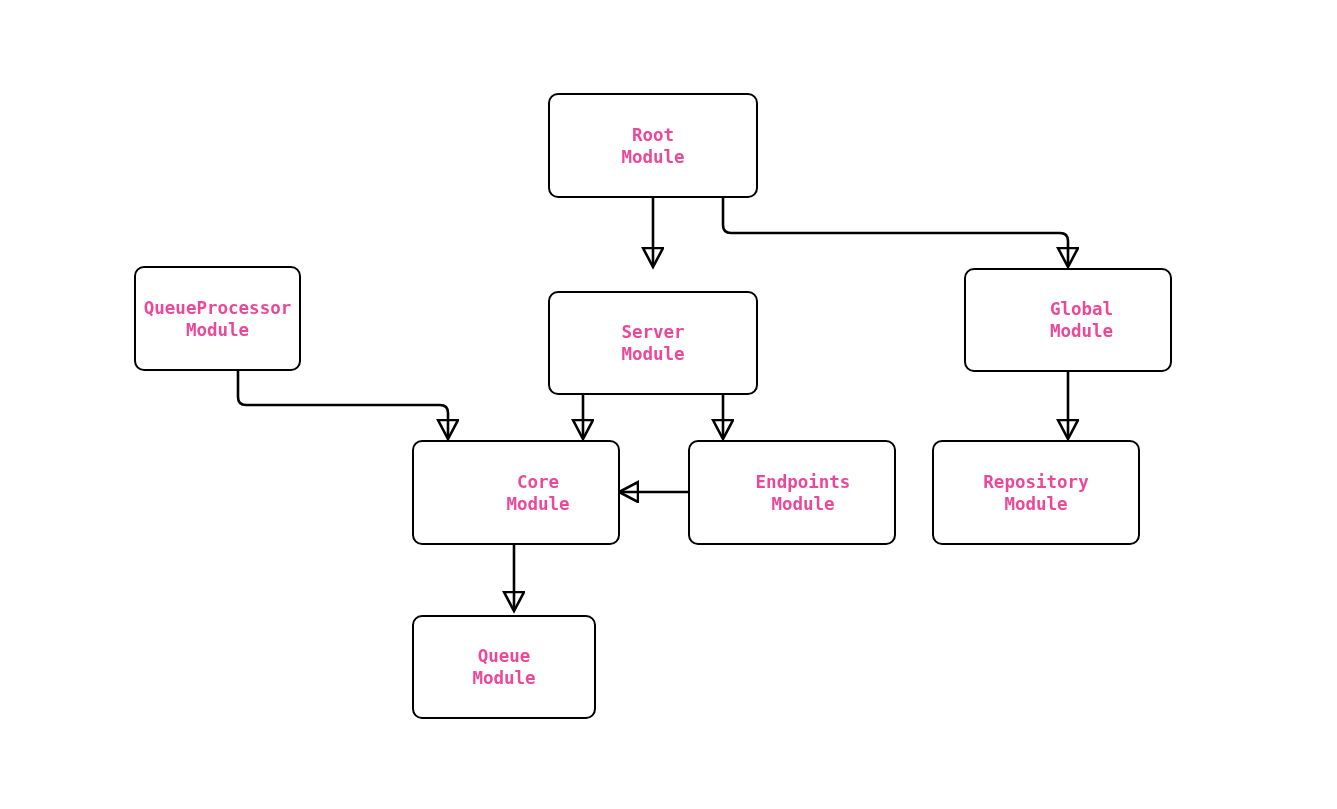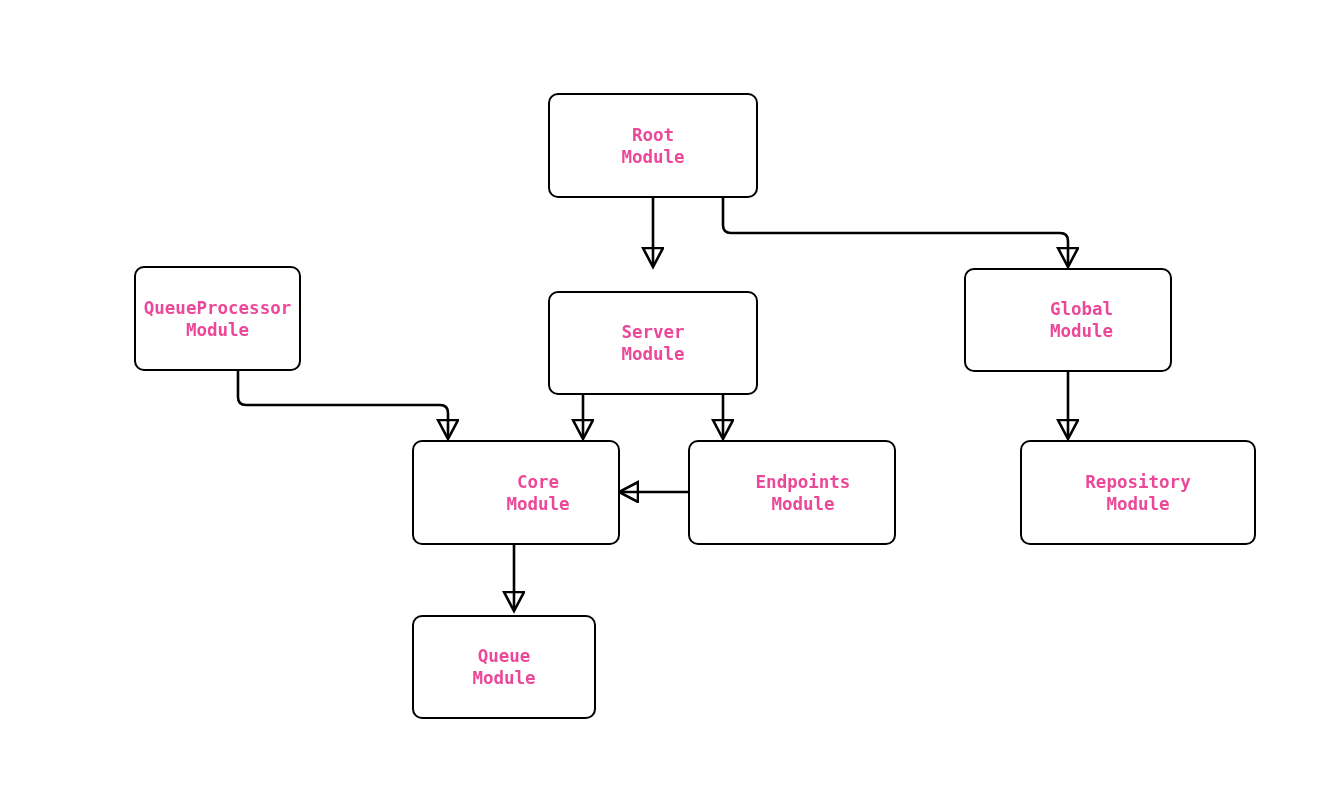--- a/index.html
+++ b/index.html
@@ -92,21 +92,21 @@
   <div class="node" style="left:412px; top:440px; width:208px; height:105px;padding-left:44px;">
     <span>Core</span>
     <span>Module</span>
   </div>
 
   <div class="node" style="left:688px; top:440px; width:208px; height:105px;padding-left:22px;">
     <span>Endpoints</span>
     <span>Module</span>
   </div>
 
-  <div class="node" style="left:1020px; top:440px; width:236px; height:105px;">
+  <div class="node" style="left:932px; top:440px; width:208px; height:105px;">
     <span>Repository</span>
     <span>Module</span>
   </div>
 
   <div class="node" style="left:412px; top:615px; width:184px; height:104px;">
     <span>Queue</span>
     <span>Module</span>
   </div>
 
 </div>

